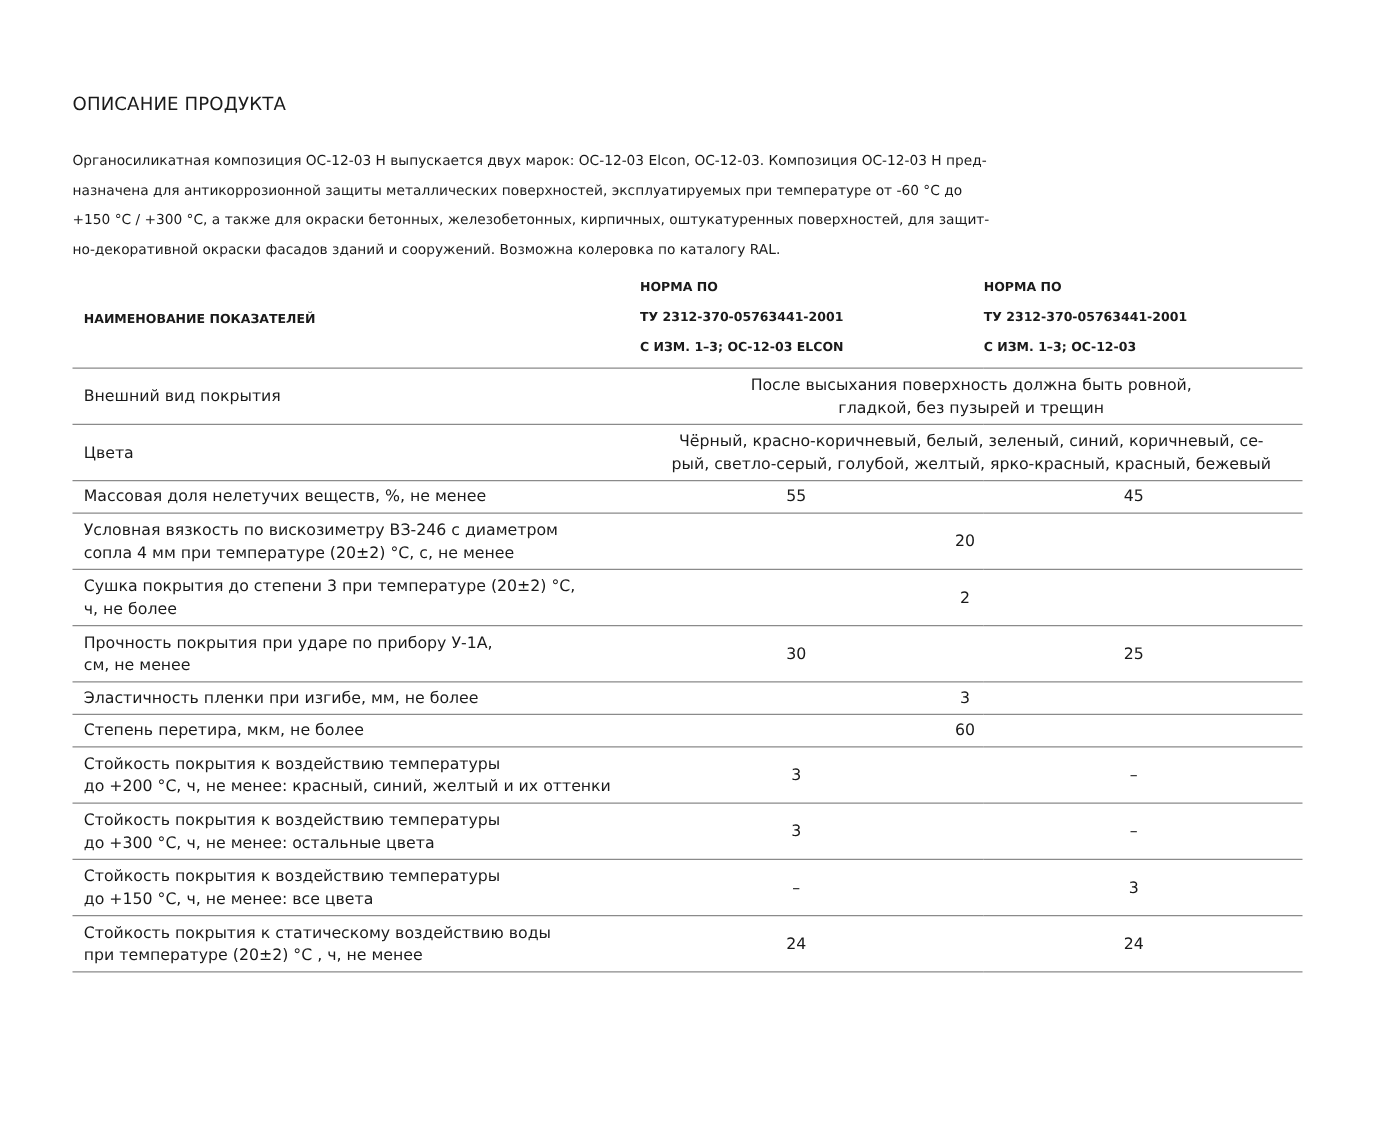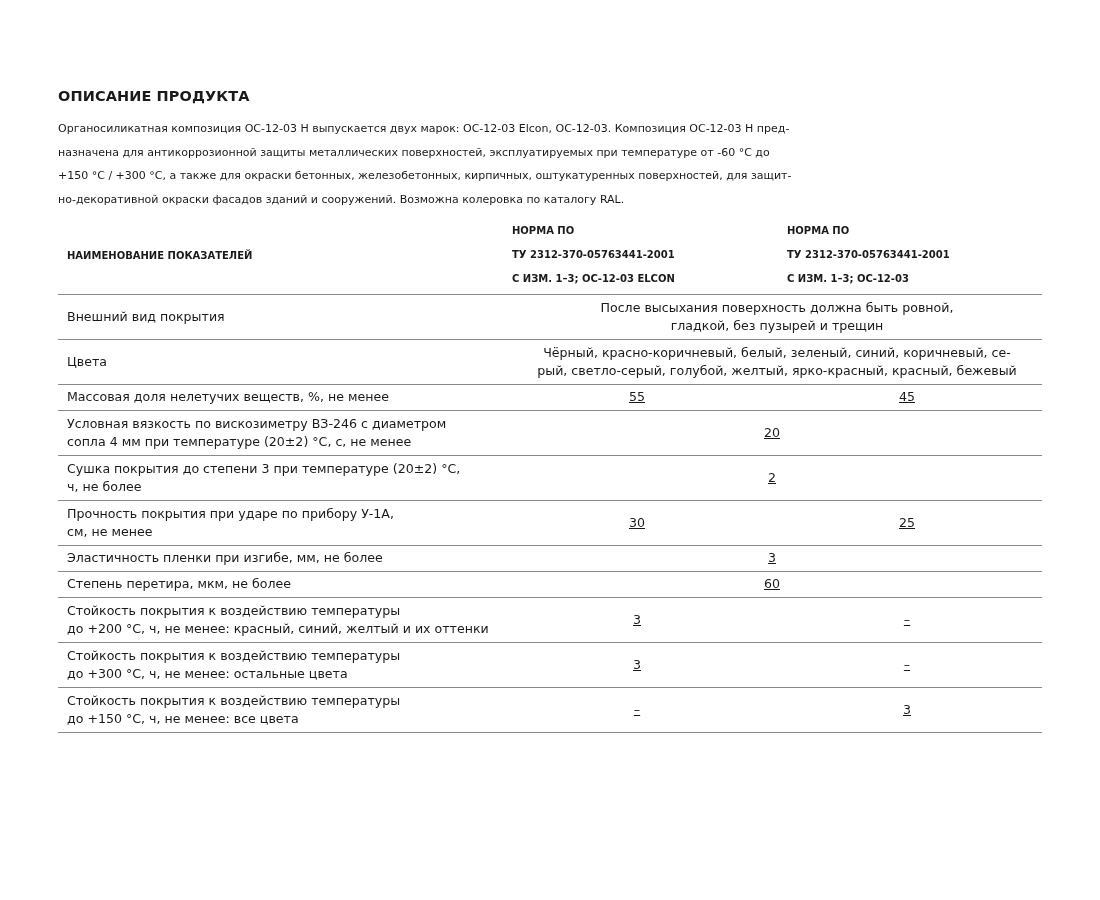--- a/index.html
+++ b/index.html
@@ -1,36 +1,36 @@
 <!DOCTYPE html>
 <html><head>
 <meta charset="utf-8">
 <style>
   html, body { margin: 0; padding: 0; background: #ffffff; }
   body { width: 1100px; height: 900px; position: relative; overflow: hidden;
          font-family: "DejaVu Sans", sans-serif; color: #1a1a1a; }
-  .heading { position: absolute; left: 58px; top: 88px; font-size: 14.5px; font-weight: bold; letter-spacing: 0.1px; }
+  .heading { position: absolute; left: 58px; top: 76px; font-size: 14.5px; font-weight: normal; letter-spacing: 0.1px; }
   .desc { position: absolute; left: 58px; top: 117px; width: 990px; font-size: 11px; line-height: 23.5px; }
   .desc div { white-space: nowrap; }
   table { position: absolute; left: 58px; top: 217px; width: 984px; border-collapse: collapse; font-size: 12.6px; }
   th { font-weight: bold; text-align: left; vertical-align: middle; padding: 0; font-size: 10px; }
   thead tr { height: 77px; border-bottom: 1.5px solid #8a8a8a; }
   th.c0 { padding-left: 9px; width: 445px; }
   th.c1 { width: 275px; }
   th .hl { display: block; line-height: 24px; white-space: nowrap; }
   tbody tr { border-bottom: 1.5px solid #8a8a8a; }
   td { padding: 0; vertical-align: middle; line-height: 18px; }
   td.name { padding-left: 9px; }
   td.name div { white-space: nowrap; }
   td.txt { text-align: center; }
   td.txt div { white-space: nowrap; }
   tr.r2 { height: 45px; }
   tr.r1 { height: 26px; }
   .split { position: relative; }
-  .split span { position: absolute; top: 50%; transform: translate(-50%, -50%); text-decoration: underline; }
+  .split span { position: absolute; top: 50%; transform: translate(-50%, -50%); }
   .split .a { left: 125px; }
   .split .b { left: 395px; }
   .split .mid { left: 260px; }
 </style>
 </head>
 <body>
 
 <div class="heading">ОПИСАНИЕ ПРОДУКТА</div>
 
 <div class="desc">
@@ -151,14 +151,24 @@
       <tr class="r2">
         <td class="name">
           <div>Стойкость покрытия к воздействию температуры</div>
           <div>до +150 °С, ч, не менее: все цвета</div>
         </td>
         <td colspan="2" class="split">
           <span class="a">–</span>
           <span class="b">3</span>
         </td>
       </tr>
+      <tr class="r2">
+        <td class="name">
+          <div>Стойкость покрытия к статическому воздействию воды</div>
+          <div>при температуре (20±2) °С , ч, не менее</div>
+        </td>
+        <td colspan="2" class="split">
+          <span class="a">24</span>
+          <span class="b">24</span>
+        </td>
+      </tr>
     </tbody>
 </table>
 
 </body></html>

